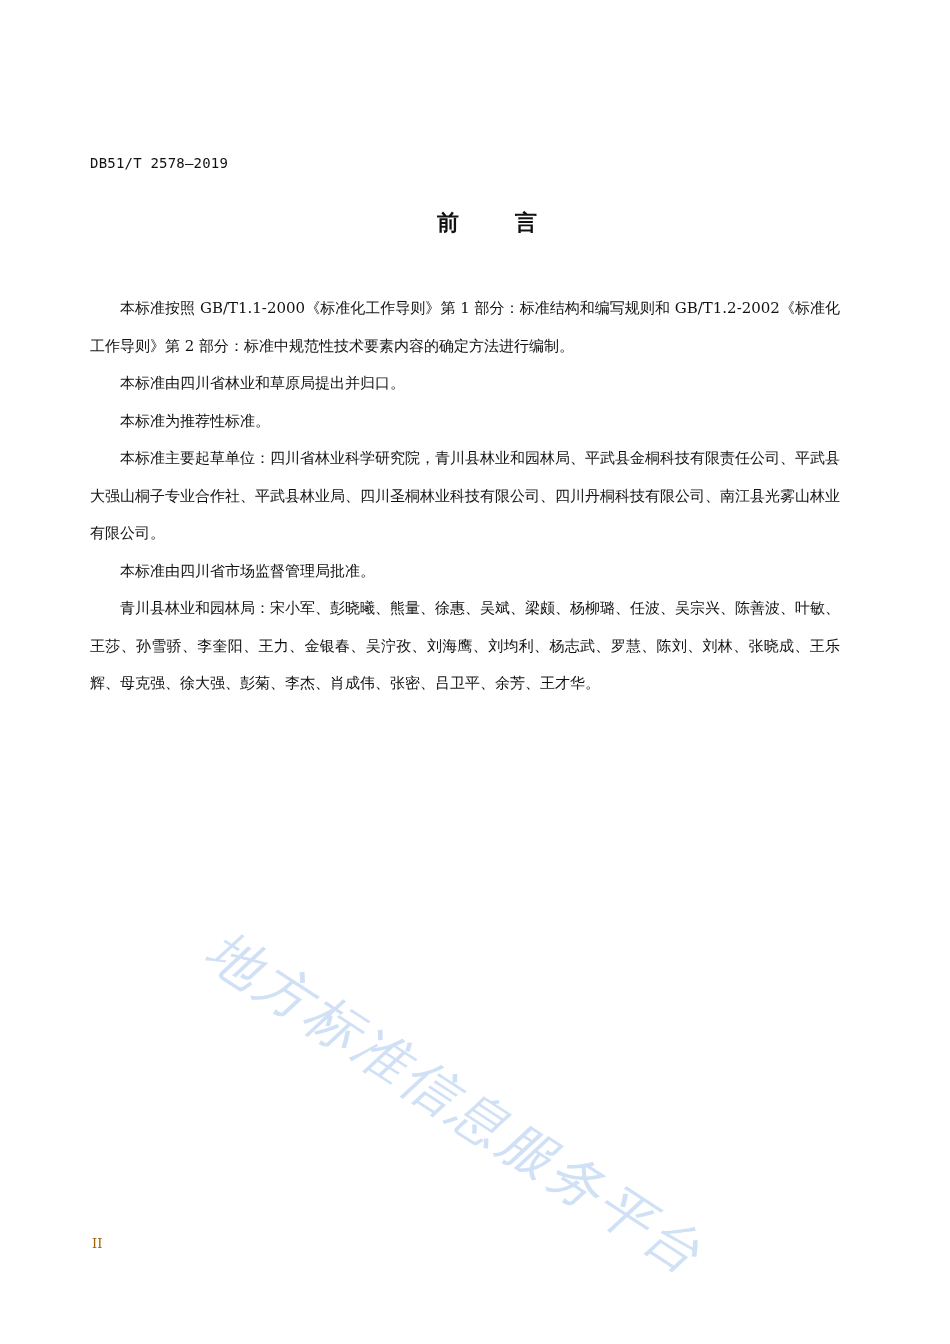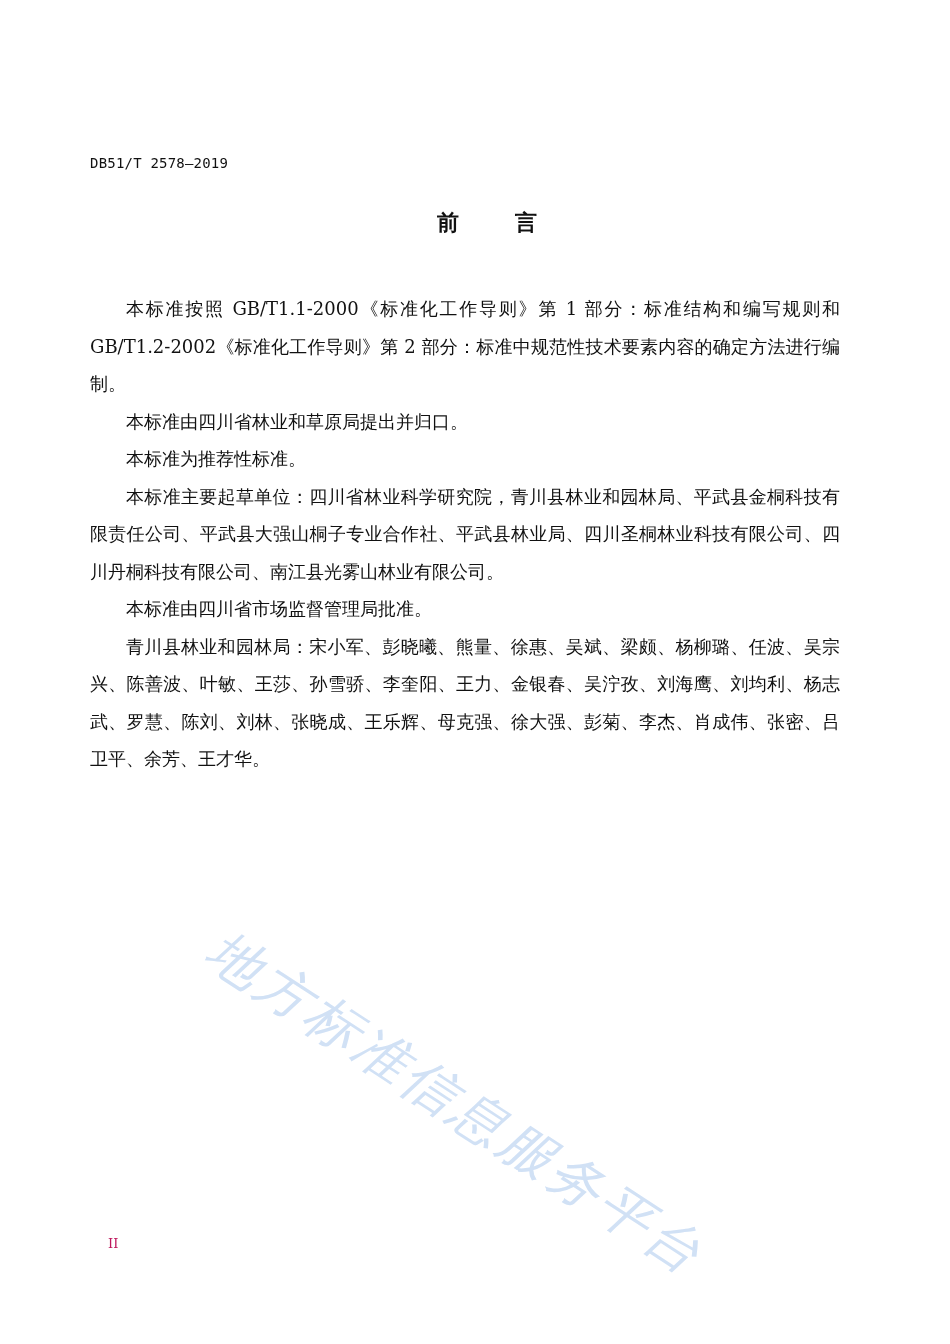--- a/index.html
+++ b/index.html
@@ -40,21 +40,21 @@
       display: inline-block;
     }
     .title .gap {
       width: 56px;
     }
     .content {
       position: absolute;
       left: 90px;
       top: 290px;
       width: 750px;
-      font-size: 18px;
+      font-size: 15px;
       line-height: 37.5px;
     }
     .content p {
       margin: 0;
       text-indent: 2em;
       text-align: justify;
     }
     .watermark {
       position: absolute;
       left: 232px;
@@ -65,25 +65,25 @@
       font-size: 54px;
       font-style: italic;
       color: #c9dcf4;
       letter-spacing: 4px;
       white-space: nowrap;
       opacity: 0.85;
       pointer-events: none;
     }
     .page-number {
       position: absolute;
-      left: 108px;
+      left: 92px;
       top: 1236px;
       font-family: "DejaVu Serif", "Liberation Serif", serif;
       font-size: 13px;
-      color: #be185d;
+      color: #a16207;
     }
   </style>
 </head>
 <body>
 
 <div class="header-code">DB51/T 2578—2019</div>
 
 <div class="title">
   <span>前</span><span class="gap"></span><span>言</span>
 </div>

